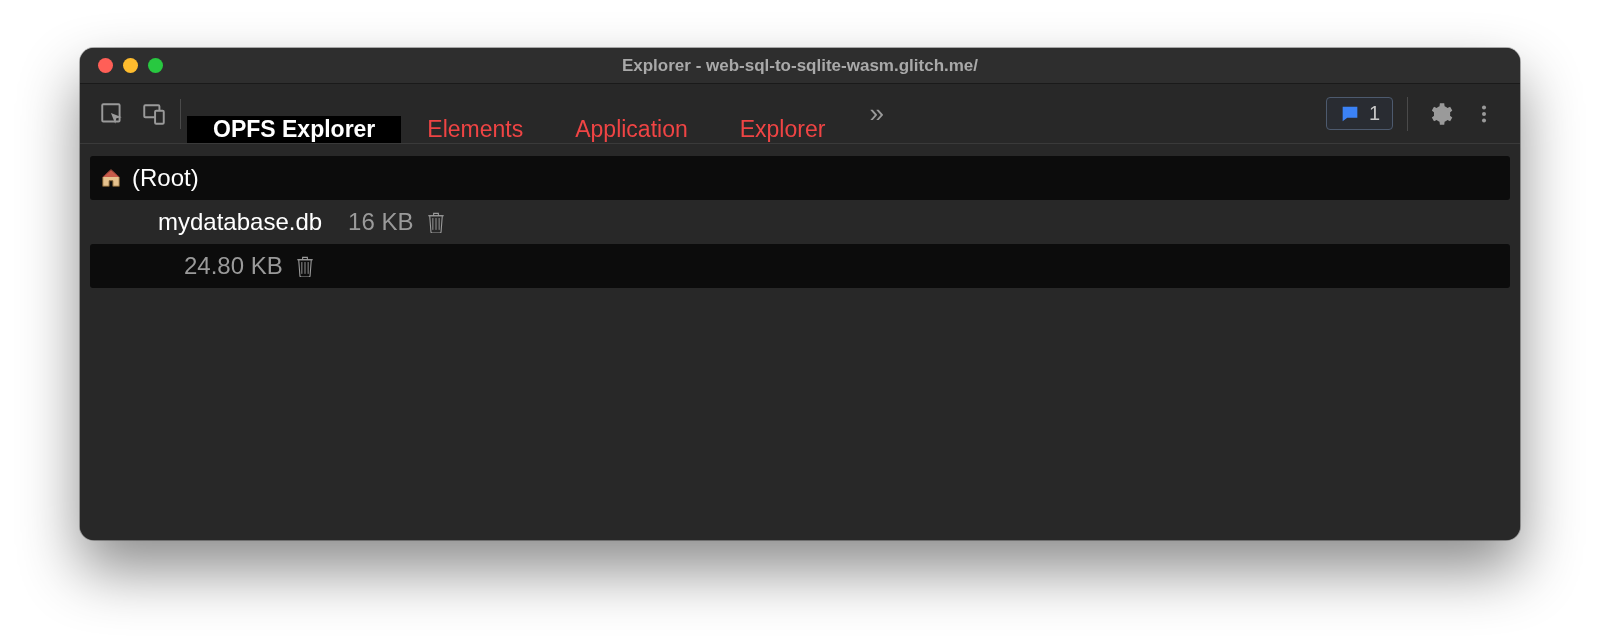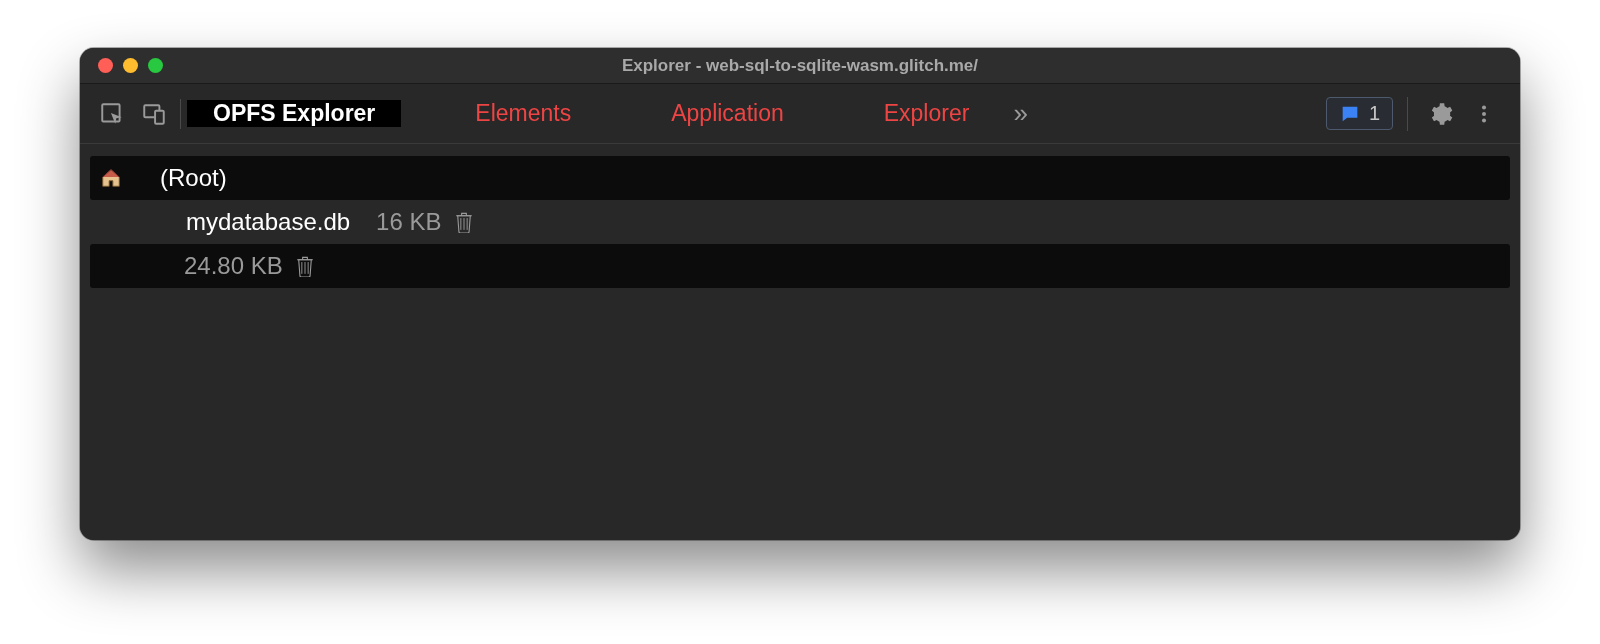--- a/index.html
+++ b/index.html
@@ -66,21 +66,21 @@
     color: #9a9a9a;
     cursor: pointer;
     margin-right: 6px;
   }
   .divider {
     width: 1px;
     height: 30px;
     background: #4a4a4a;
     margin: 0 6px 0 2px;
   }
-  .tabs { display: flex; align-items: center; height: 100%; gap: 48px; }
+  .tabs { display: flex; align-items: flex-end; height: 100%; }
   .tab {
     padding: 0 26px;
     display: flex;
     align-items: center;
     color: #ef4444;
     font-size: 23px;
     cursor: pointer;
     white-space: nowrap;
   }
   .tab.active {
@@ -122,21 +122,21 @@
     color: #e8e8e8;
     font-size: 24px;
   }
   .tree-row.selected { background: #0c0c0c; border-radius: 3px; }
   .tree-row .indent { display: inline-block; }
   .root-icon {
     width: 30px; height: 24px;
     margin-right: 6px;
     display: flex; align-items: center; justify-content: center;
   }
-  .file-name { color: #ffffff; margin-left: 28px; }
+  .file-name { color: #ffffff; }
   .file-size { color: #9a9a9a; margin-left: 26px; }
   .trash {
     margin-left: 12px;
     color: #8a8a8a;
     cursor: pointer;
     display: flex;
     align-items: center;
   }
   .more-chevrons {
     color: #9a9a9a;

